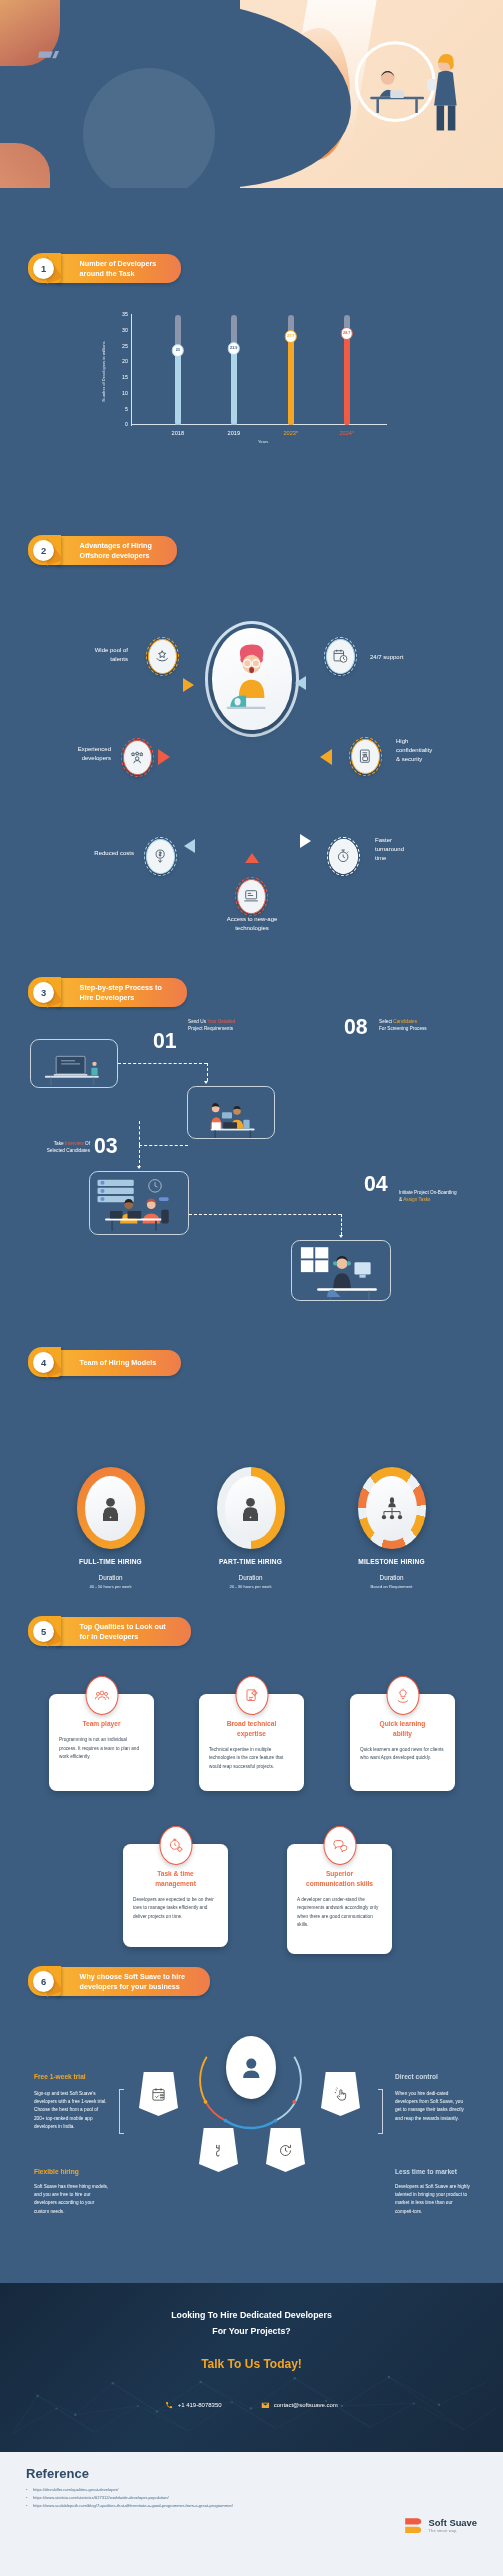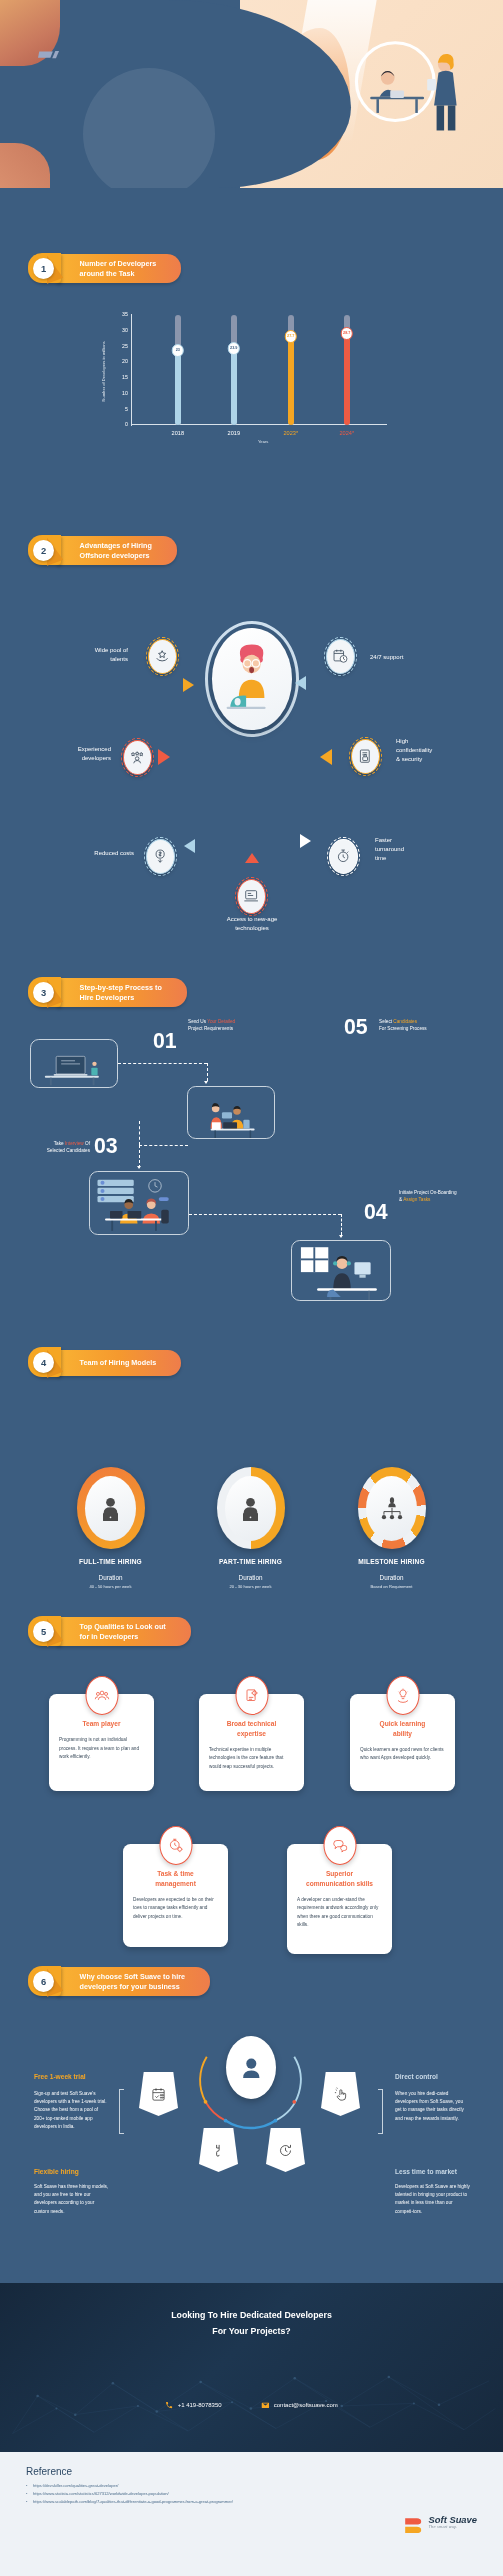--- a/index.html
+++ b/index.html
@@ -215,25 +215,25 @@
     overflow: hidden;
   }
   .cta-net { position: absolute; inset: 0; opacity: .28; }
   .cta-h1 { position: absolute; width: 100%; text-align: center; top: 25px; color: #fff; font-size: 8.8px; font-weight: bold; line-height: 1.8; }
   .cta-h2 { position: absolute; width: 100%; text-align: center; top: 74px; color: #f5a623; font-size: 12px; font-weight: bold; }
   .cta-contact { position: absolute; width: 100%; top: 118px; display: flex; justify-content: center; gap: 39px; color: #fff; font-size: 6px; align-items: center; }
   .cta-contact span.txt { margin-left: 4.4px; }
 
   
   .footer { position: absolute; left: 0; top: 2452px; width: 503px; height: 124px; background: #eef2f6; padding: 14px 26px; }
-  .ref-title { font-size: 10px; font-weight: normal; color: #2e4a66; margin-bottom: 5px; }
+  .ref-title { font-size: 13px; font-weight: bold; color: #2e4a66; margin-bottom: 5px; }
   .ref-list { list-style: none; }
   .ref-list li { font-size: 4.1px; color: #4a6b8a; line-height: 2.0; position: relative; padding-left: 7px; }
   .ref-list li:before { content: "•"; position: absolute; left: 0; color: #4a6b8a; }
-  .brand { position: absolute; right: 26px; top: 63px; display: flex; align-items: flex-start; gap: 5.6px; font-style: italic; }
+  .brand { position: absolute; right: 26px; top: 63px; display: flex; align-items: center; gap: 5.6px; }
   .brand-mark { width: 21.3px; height: 21.3px; }
   .brand-name { font-size: 9.4px; font-weight: bold; color: #1f3448; line-height: 1.1; }
   .brand-tag { font-size: 3.8px; color: #7c8a97; letter-spacing: 0.2px; }
 </style>
 </head>
 <body>
 
 <div class="page">
 
   <div class="hero">
@@ -490,21 +490,21 @@
         <circle cx="101" cy="38" r="3.5" fill="#f0c0a0"></circle>
         <rect x="48" y="32" width="22" height="2" fill="#7f93a8"></rect>
         <rect x="48" y="37" width="30" height="2" fill="#7f93a8"></rect>
       </svg>
     </div>
 
     <div class="dashline" style="left:118px; top:85px; width:89px;"></div>
     <div class="dashline-v" style="left:207px; top:85px; height:17.6px;"></div>
     <div class="arrowhead" style="left:204px; top:103px;"></div>
 
-    <div class="step-num" style="left:344px; top:39px;">05</div>
+    <div class="step-num" style="left:344px; top:39px;">08</div>
     <div class="step-txt" style="left:379px; top:40px;">
       <span>Select </span><span class="hl">Candidates</span><br>
       <span>For Screening Process</span>
     </div>
 
     <div class="step-card" style="left:187px; top:108px; width:88px; height:53px;">
       <svg viewBox="0 0 140 84" width="88" height="53">
         <rect x="36" y="66" width="70" height="3" rx="1.5" fill="#e6edf3"></rect>
         <rect x="42" y="69" width="2.5" height="12" fill="#2e4a66"></rect>
         <rect x="98" y="69" width="2.5" height="12" fill="#2e4a66"></rect>
@@ -555,21 +555,21 @@
         <rect x="114" y="60" width="12" height="22" rx="3" fill="#2b3647"></rect>
         <rect x="34" y="78" width="3" height="16" fill="#2e4a66"></rect>
         <rect x="104" y="78" width="3" height="16" fill="#2e4a66"></rect>
       </svg>
     </div>
 
     <div class="dashline" style="left:189px; top:236px; width:152px;"></div>
     <div class="dashline-v" style="left:341px; top:236px; height:21.3px;"></div>
     <div class="arrowhead" style="left:339px; top:257px;"></div>
 
-    <div class="step-num" style="left:364px; top:224px;">04</div>
+    <div class="step-num" style="left:364px; top:196px;">04</div>
     <div class="step-txt" style="left:399px; top:211px;">
       <span>Initiate Project On-Boarding</span><br>
       <span>&amp; </span><span class="hl">Assign Tasks</span>
     </div>
 
     <div class="step-card" style="left:291px; top:262px; width:100px; height:61px;">
       <svg viewBox="0 0 160 98" width="100" height="61">
         <rect x="14" y="10" width="44" height="40" fill="#ffffff"></rect>
         <rect x="34" y="10" width="3" height="40" fill="#3c5d80"></rect>
         <rect x="14" y="28" width="44" height="3" fill="#3c5d80"></rect>
@@ -842,20 +842,21 @@
           <circle cx="220" cy="196" r="1.6"></circle>
         <circle cx="370" cy="190" r="1.6"></circle>
           <circle cx="520" cy="188" r="1.6"></circle>
           <circle cx="660" cy="192" r="1.6"></circle>
       </g>
     </svg>
     <div class="cta-h1">
       <span>Looking To Hire Dedicated Developers</span><br>
       <span>For Your Projects?</span>
     </div>
+    <div class="cta-h2">Talk To Us Today!</div>
     <div class="cta-contact">
       <span style="display:flex;align-items:center;">
         <svg width="8.2" height="8.2" viewBox="0 0 24 24" fill="#f5a623">
           <path d="M6.6 10.8a15 15 0 006.6 6.6l2.2-2.2a1 1 0 011-.25 11 11 0 003.5.56 1 1 0 011 1V20a1 1 0 01-1 1A17 17 0 013 4a1 1 0 011-1h3.5a1 1 0 011 1 11 11 0 00.56 3.5 1 1 0 01-.25 1Z"></path>
         </svg>
         <span class="txt">+1 419-8078350</span>
       </span>
       <span style="display:flex;align-items:center;">
         <svg width="8.8" height="8.8" viewBox="0 0 24 24" fill="#f5a623">
           <path d="M3 5h18a1 1 0 011 1v12a1 1 0 01-1 1H3a1 1 0 01-1-1V6a1 1 0 011-1Zm1.6 2L12 12.4 19.4 7Z"></path>

